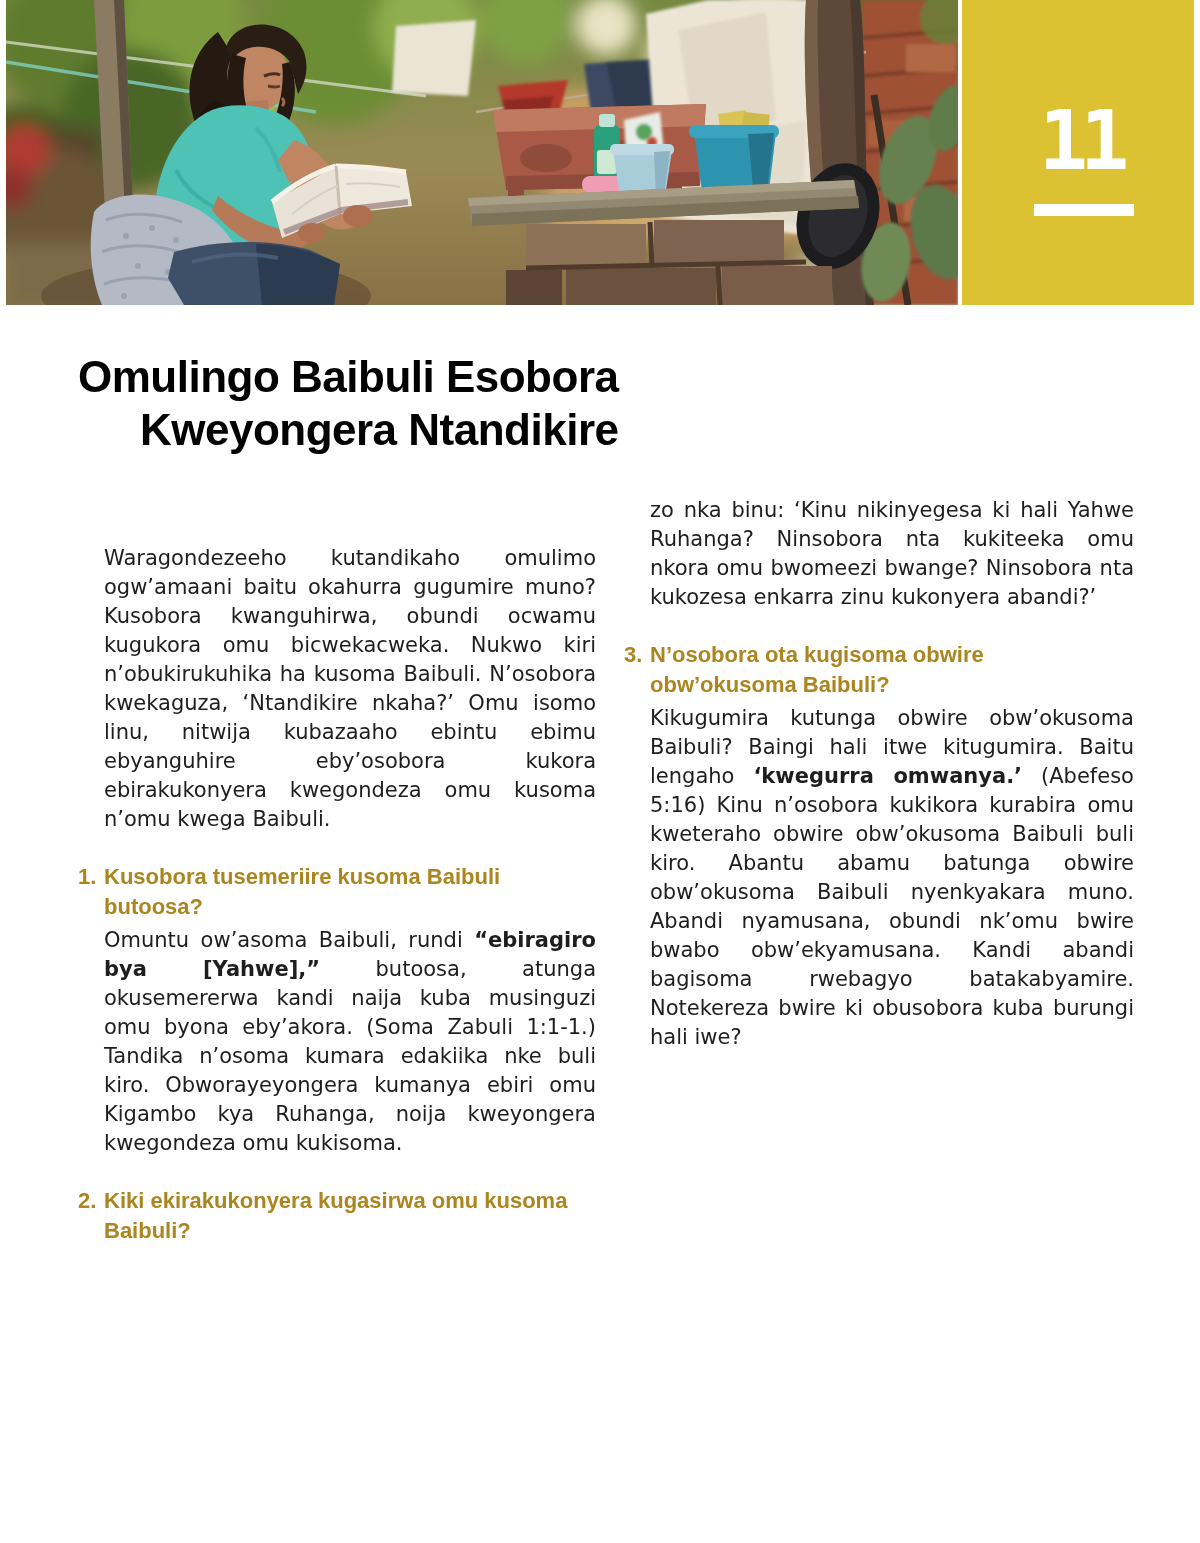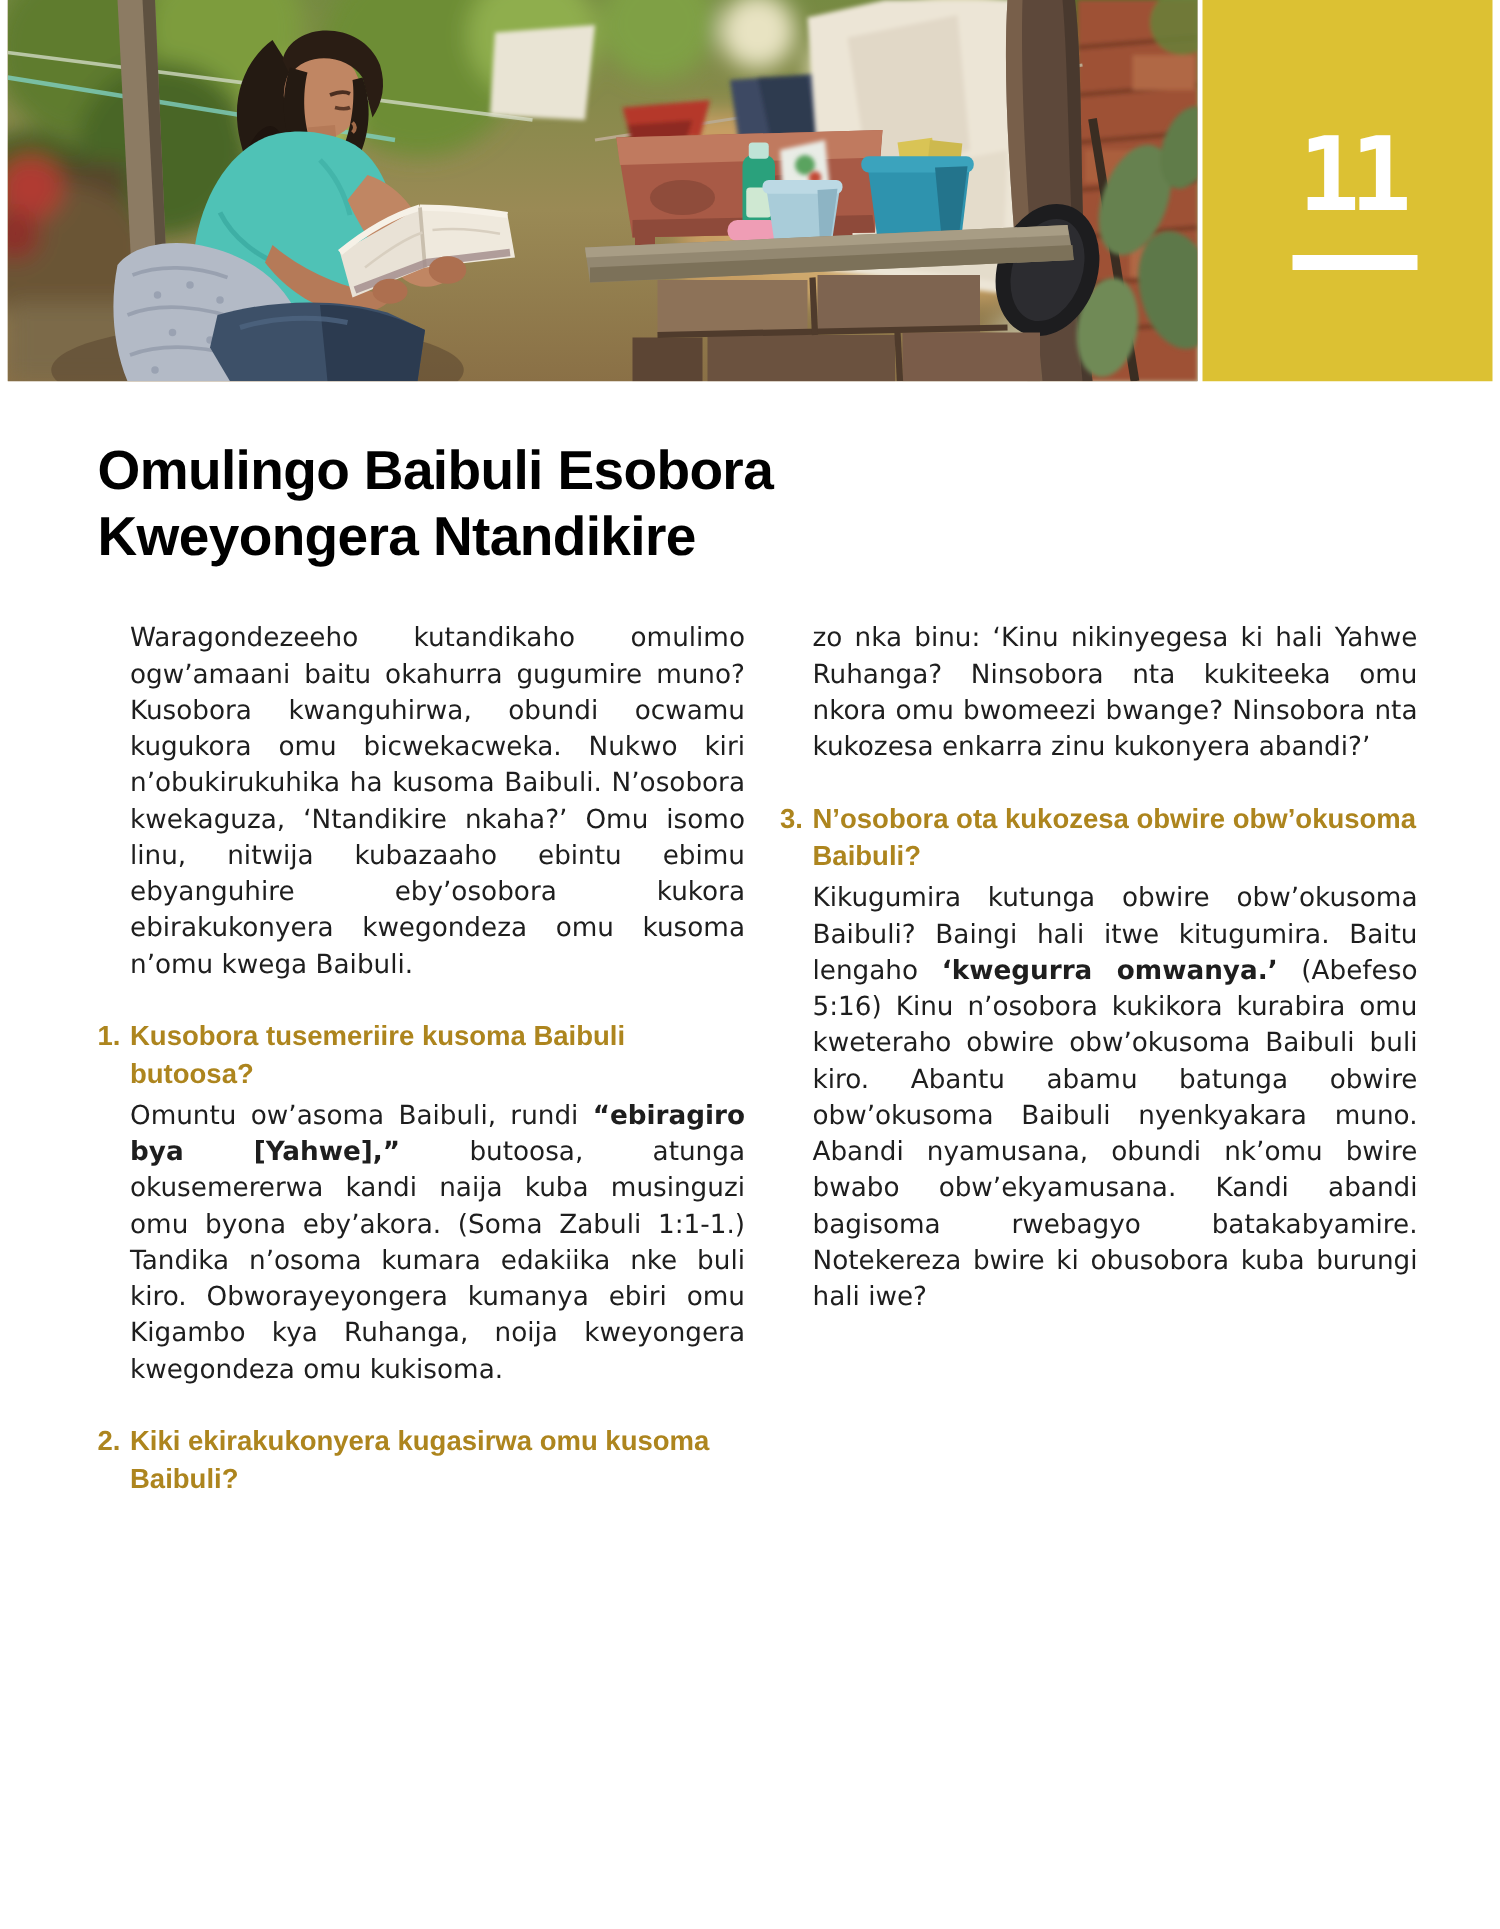--- a/index.html
+++ b/index.html
@@ -18,27 +18,27 @@
     margin-top:100px;text-align:center;color:#ffffff;
     font-family:"DejaVu Sans Mono","DejaVu Sans",monospace;
     font-weight:bold;font-size:82px;line-height:1;letter-spacing:-8px;
     padding-right:8px; 
   }
   .badge-underline{width:100px;height:12px;background:#ffffff;margin:22px auto 0;}
   
   .title{
     position:absolute;left:72px;top:350px;margin:0;
     font-family:"Liberation Sans","DejaVu Sans",sans-serif;
-    font-weight:700;font-size:44px;line-height:53px;letter-spacing:-0.5px;color:#000;
+    font-weight:700;font-size:44px;line-height:53px;letter-spacing:-0.5px;color:#000;text-align:right;
   }
   .title span{display:block;}
   
   .columns{position:absolute;left:72px;top:496px;width:1056px;display:flex;}
   .col{box-sizing:border-box;padding-left:26px;}
-  .col-left{width:518px;margin-right:28px;}
+  .col-left{width:518px;margin-right:28px;margin-top:48px;}
   .col-right{width:510px;}
   .body-para{
     margin:0;font-size:21px;line-height:29px;text-align:justify;color:var(--body-text,#1e1e1e);
   }
   .body-para b{font-weight:bold;}
   .question{
     display:flex;margin:28px 0 4px;font-family:"Liberation Sans","DejaVu Sans",sans-serif;
     font-weight:700;font-size:22px;line-height:30px;color:var(--question-gold,#ad851e);
   }
   .question:first-child{margin-top:0;}
@@ -289,19 +289,19 @@
         <p class="body-para"><span>Omuntu ow’asoma Baibuli, rundi </span><b>“ebiragiro bya [Yahwe],”</b><span> butoosa, atunga okusemererwa kandi naija kuba musinguzi omu byona eby’akora. (Soma Zabuli 1:1-1.) Tandika n’osoma kumara edakiika nke buli kiro. Obworayeyongera kumanya ebiri omu Kigambo kya Ruhanga, noija kweyongera kwegondeza omu kukisoma.</span></p>
         <h2 class="question">
           <span class="qnum">2.</span>
           <span class="qtext">Kiki ekirakukonyera kugasirwa omu kusoma Baibuli?</span>
         </h2>
       </div>
     <div class="col col-right" id="col-right">
         <p class="body-para"><span>zo nka binu: ‘Kinu nikinyegesa ki hali Yahwe Ruhanga? Ninsobora nta kukiteeka omu nkora omu bwomeezi bwange? Ninsobora nta kukozesa enkarra zinu kukonyera abandi?’</span></p>
         <h2 class="question">
           <span class="qnum">3.</span>
-          <span class="qtext">N’osobora ota kukozesa obwire obw’okusoma Baibuli?</span>
+          <span class="qtext">N’osobora ota kugisoma obwire obw’okusoma Baibuli?</span>
         </h2>
         <p class="body-para"><span>Kikugumira kutunga obwire obw’okusoma Baibuli? Baingi hali itwe kitugumira. Baitu lengaho </span><b>‘kwegurra omwanya.’</b><span> (Abefeso 5:16) Kinu n’osobora kukikora kurabira omu kweteraho obwire obw’okusoma Baibuli buli kiro. Abantu abamu batunga obwire obw’okusoma Baibuli nyenkyakara muno. Abandi nyamusana, obundi nk’omu bwire bwabo obw’ekyamusana. Kandi abandi bagisoma rwebagyo batakabyamire. Notekereza bwire ki obusobora kuba burungi hali iwe?</span></p>
       </div>
   </main>
 
 </div>
 
 </body></html>

